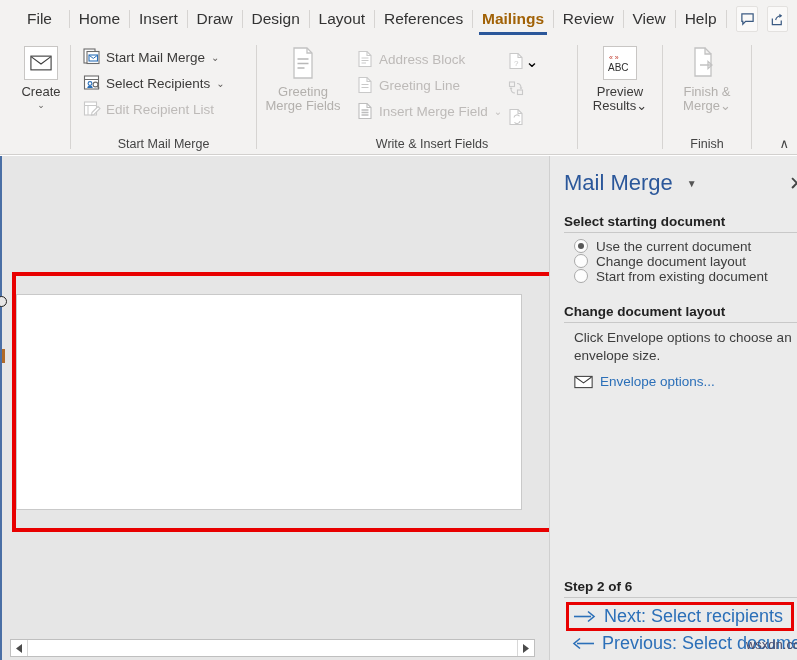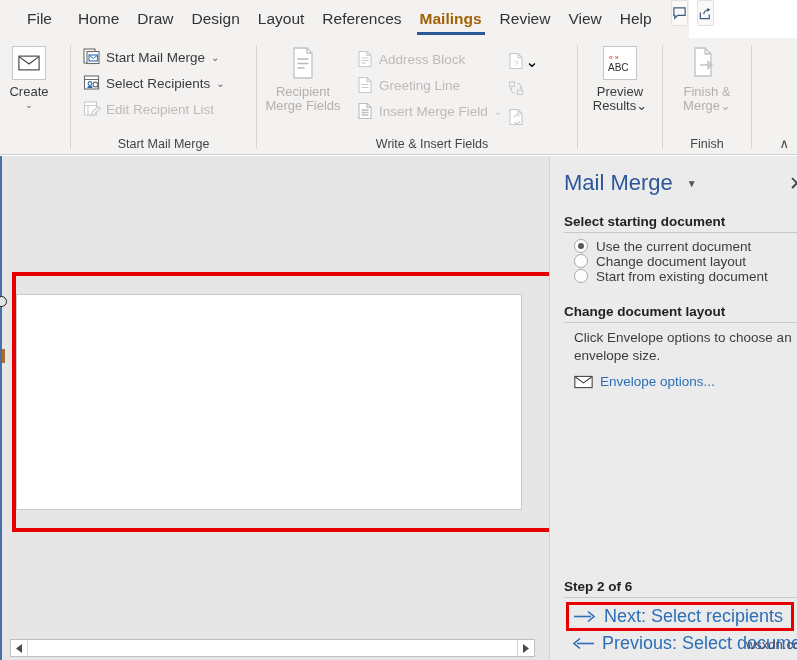--- a/index.html
+++ b/index.html
@@ -6,23 +6,23 @@
   html, body {
     width: 797px; height: 660px;
     font-family: "Liberation Sans", sans-serif;
     background: #ffffff;
     overflow: hidden;
   }
   #app { position: relative; width: 797px; height: 660px; }
 
   
   .tabbar {
-    position: absolute; left: 0; top: 0; width: 689px; height: 38px;
+    position: absolute; left: 0; top: 0; width: 797px; height: 38px;
     background: #f3f2f1;
-    display: flex; align-items: flex-start;
+    display: flex; align-items: center;
   }
   .tab {
     position: relative;
     font-size: 15.5px; color: #333333;
     padding: 0 9px; height: 38px;
     display: flex; align-items: center; justify-content: center;
     white-space: nowrap;
     cursor: default;
   }
   .tab.first { margin-left: 18px; margin-right: 8px; }
@@ -184,20 +184,23 @@
 
   <div class="tabbar">
     <div class="tab first">
         <span>File</span>
       </div>
     <div class="tab-sep"></div>
     <div class="tab">
         <span>Home</span>
       </div>
     <div class="tab-sep"></div>
+    <div class="tab">
+        <span>Insert</span>
+      </div>
     <div class="tab-sep"></div>
     <div class="tab">
         <span>Draw</span>
       </div>
     <div class="tab-sep"></div>
     <div class="tab">
         <span>Design</span>
       </div>
     <div class="tab-sep"></div>
     <div class="tab">
@@ -238,21 +241,21 @@
         <path d="M6 8.5c1-3.5 3.5-4.5 6-4.5" fill="none" stroke="#3b5a82" stroke-width="1.3"></path>
         <path d="M10 1.8l3 2.3-3 2.3z" fill="#3b5a82"></path>
       </svg>
     </div>
   </div>
 
   <div class="ribbon">
     <div class="rib-groups">
 
       <div class="rgroup" style="width:70px">
-        <div class="rgroup-body" style="justify-content:flex-start">
+        <div class="rgroup-body" style="justify-content:flex-end">
           <div class="bigbtn">
             <div class="bi">
               <svg width="22" height="16" viewBox="0 0 24 17">
                 <rect x="1" y="1" width="22" height="15" fill="#fff" stroke="#3c3c3c" stroke-width="1.2"></rect>
                 <path d="M1.5 1.8L12 9.6 22.5 1.8" fill="none" stroke="#3c3c3c" stroke-width="1.2"></path>
               </svg>
             </div>
             <div class="bl">Create</div>
             <div class="bcar">⌄</div>
           </div>
@@ -303,21 +306,21 @@
       <div class="rgroup" style="width:320px">
         <div class="rgroup-body">
 
           <div class="bigbtn disabled" style="width:92px">
             <svg width="30" height="34" viewBox="0 0 30 34">
               <path d="M6 2h13l5 5v25H6z" fill="#fff" stroke="#c2c2c2" stroke-width="1.3"></path>
               <path d="M19 2v5h5" fill="none" stroke="#c2c2c2" stroke-width="1.3"></path>
               <path d="M9.5 13h11M9.5 17.5h11M9.5 22h7" stroke="#b8b8b8" stroke-width="1.6"></path>
             </svg>
             <div class="bl">
-              <span>Recipient</span><br>
+              <span>Greeting</span><br>
               <span>Merge Fields</span>
             </div>
           </div>
 
           <div style="display:flex; flex-direction:column; padding-left:6px; padding-top:2px">
             <div class="smrow disabled">
               <svg width="17" height="18" viewBox="0 0 17 18">
                 <path d="M2 1.5h8l4 4v11H2z" fill="#fff" stroke="#c9c9c9" stroke-width="1.1"></path>
                 <path d="M10 1.5v4h4" fill="none" stroke="#c9c9c9" stroke-width="1.1"></path>
                 <path d="M4.5 8h7M4.5 10.5h7M4.5 13h4.5" stroke="#c9c9c9" stroke-width="1.1"></path>

